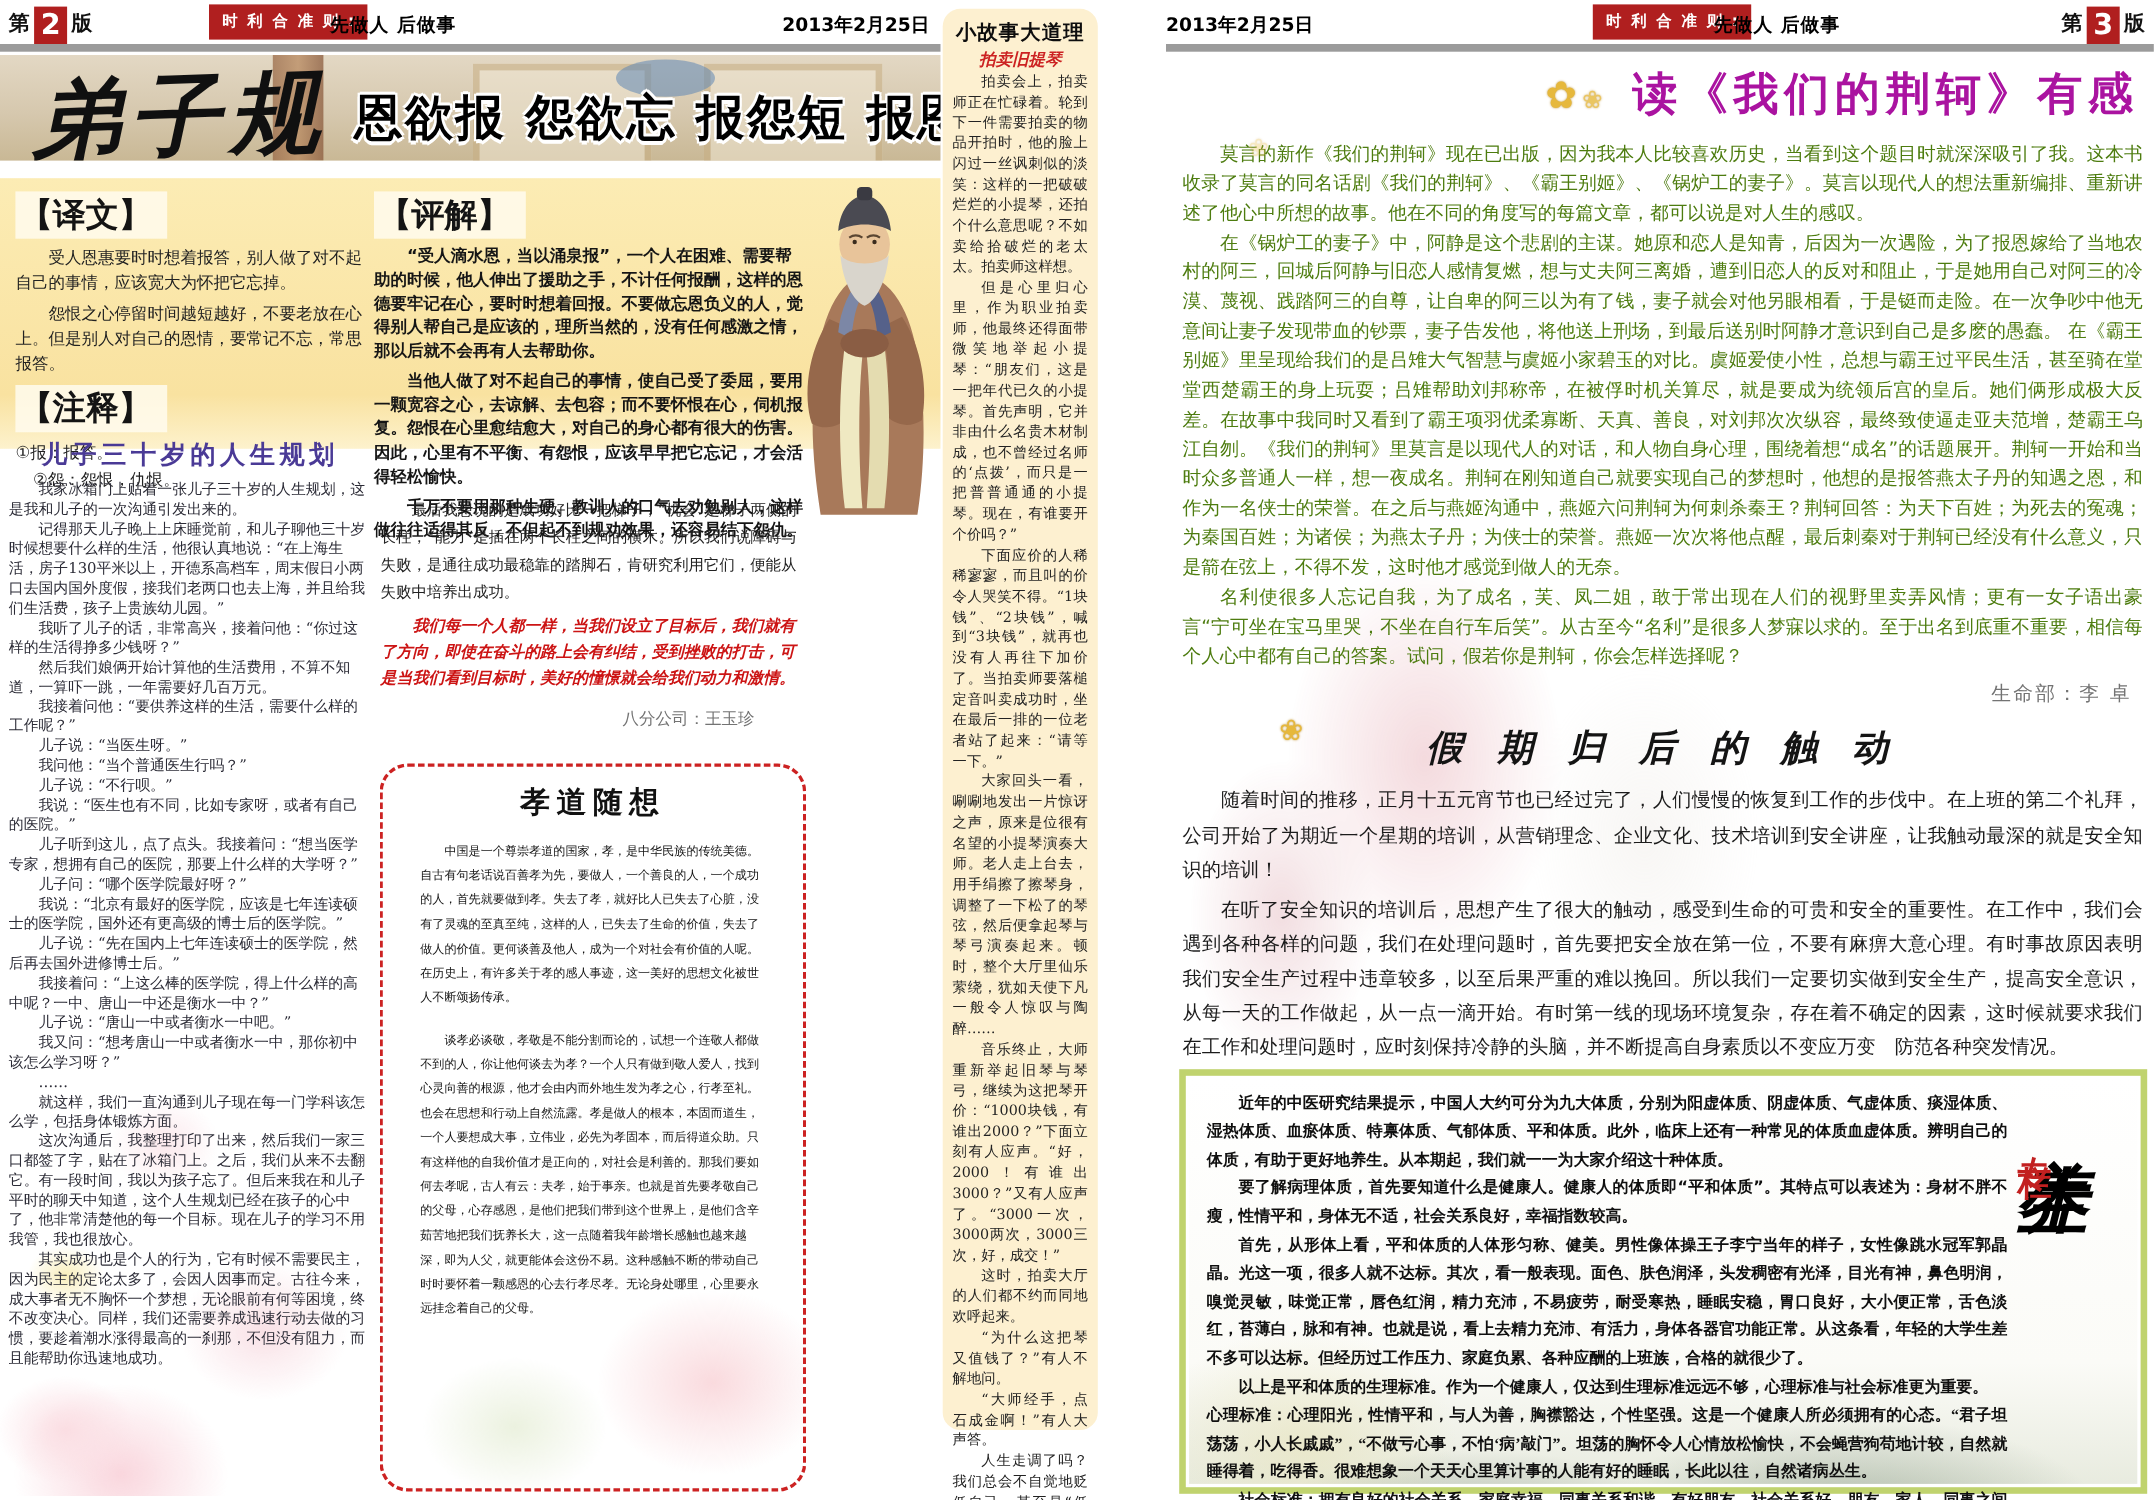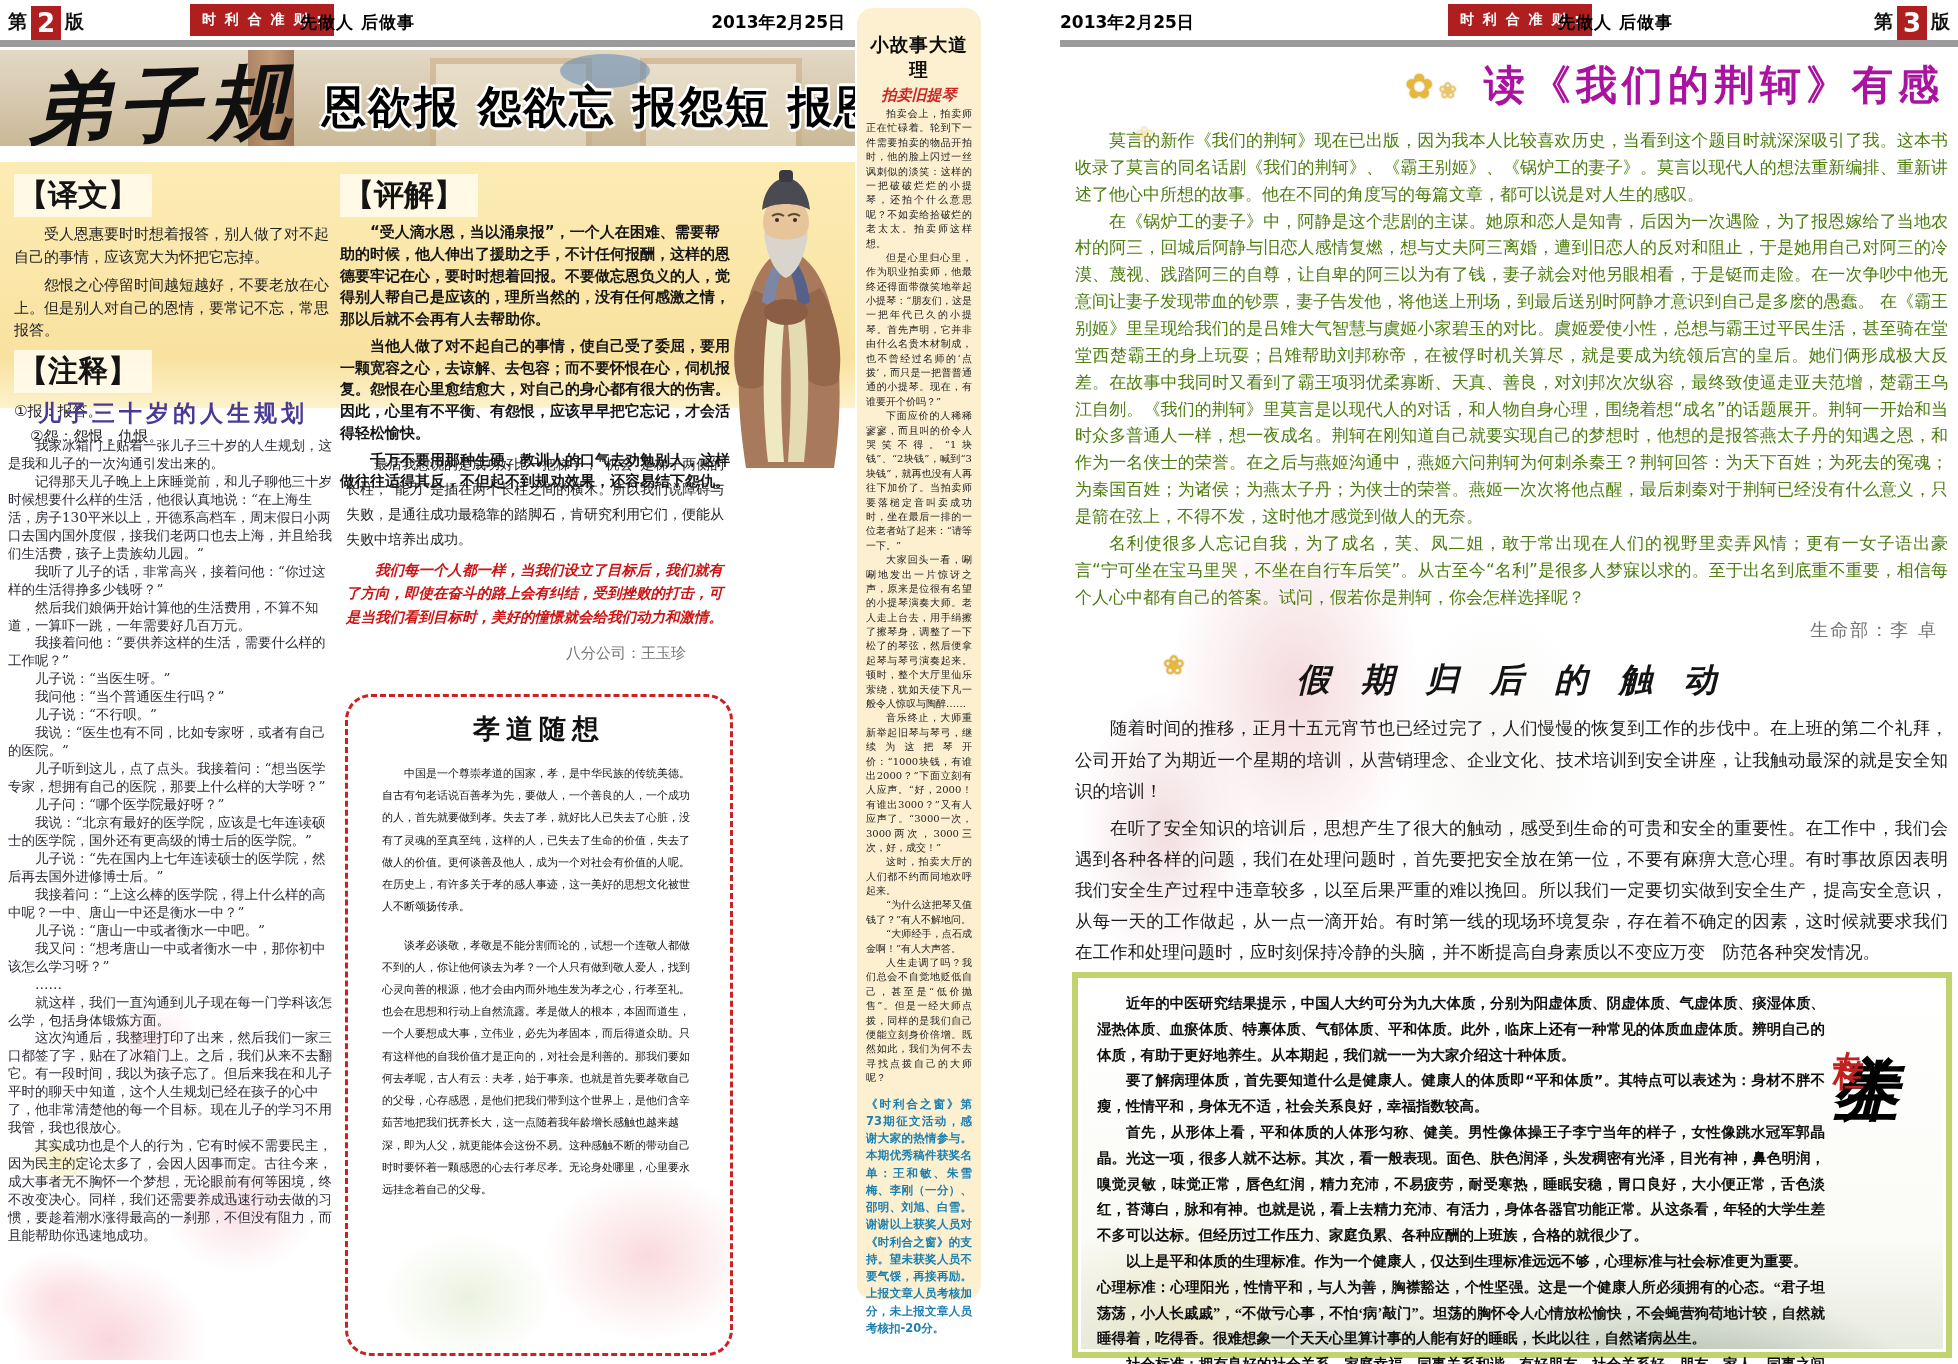--- a/index.html
+++ b/index.html
@@ -76,25 +76,25 @@
   .xiaodao-box{position:absolute;left:345px;top:694px;width:388px;height:662px;box-sizing:border-box;
     border:3px dashed #cc2222;border-radius:26px;padding:12px 18px;background:
       radial-gradient(150px 120px at 300px 560px,rgba(240,150,160,.35),rgba(240,150,160,0) 70%),
       radial-gradient(120px 90px at 120px 600px,rgba(190,210,150,.3),rgba(190,210,150,0) 70%),
       #fff;}
   .xiaodao-title{text-align:center;font-size:27px;font-weight:800;color:#111;letter-spacing:6px;margin:2px 0 8px 0;}
   .xiaodao-box p{font-size:11px;line-height:2.02;text-indent:2em;color:#141414;margin:16px;}
 
   
   .strip{position:absolute;left:855px;top:0;width:130px;height:1364px;}
-  .strip-panel{position:absolute;left:2px;top:8px;width:124px;height:1292px;box-sizing:border-box;
-    background:#fdf0d0;border-radius:16px;padding:24px 9px;}
+  .strip-panel{position:absolute;left:2px;top:8px;width:141px;height:1292px;box-sizing:border-box;
+    background:#fdf0d0;border-radius:16px;padding:8px 9px;}
   .strip-title{font-size:18.5px;font-weight:800;color:#0d0d0d;letter-spacing:1px;text-align:center;margin:0;}
   .strip-sub{color:#cc2222;font-size:15px;font-weight:700;font-style:italic;text-align:center;margin:4px 0 2px 0;}
-  .strip-panel p.story{font-size:10px;line-height:1.44;color:#222;text-indent:2em;margin:0;text-align:justify;}
+  .strip-panel p.story{font-size:13px;line-height:1.44;color:#222;text-indent:2em;margin:0;text-align:justify;}
   .strip-notice{color:#1b7fb0;font-weight:700;font-size:11.5px;line-height:1.5;margin:10px 0 0 0;text-align:justify;}
 
   
   .page3{position:absolute;left:985px;top:0;width:973px;height:1364px;}
   .p3-header{position:absolute;top:4px;left:0;right:0;height:36px;}
   .p3-date{left:75px;right:auto;}
   .p3-motto{left:463px;}
   .p3-motto-text{left:573px;}
   .p3-pagenum{position:absolute;right:8px;top:2px;}
   .p3-rule{top:40px;left:75px;right:0;}

